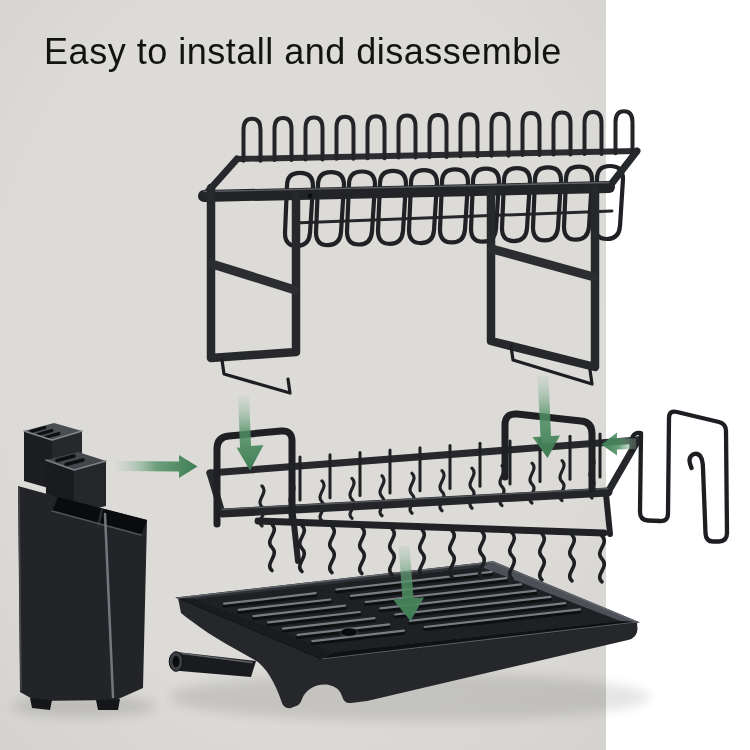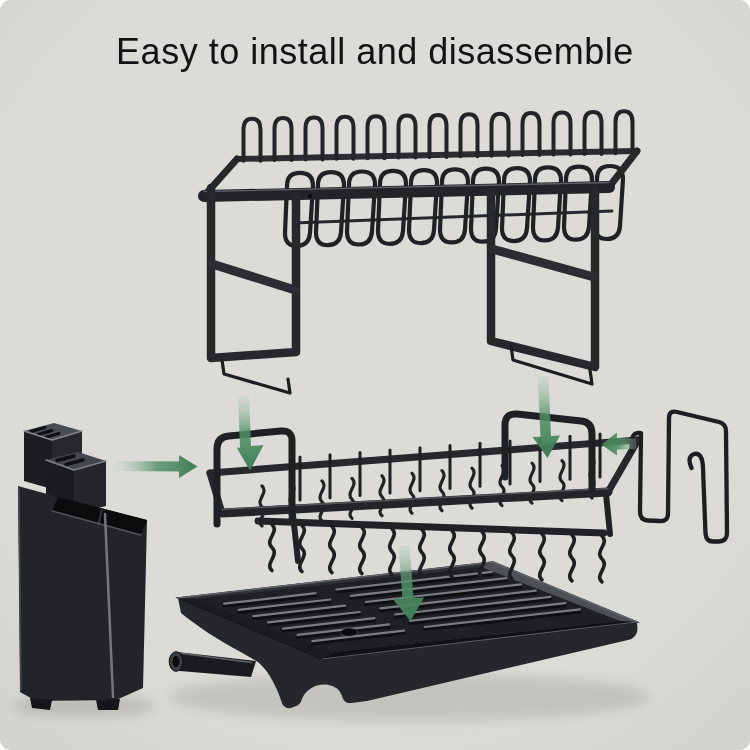--- a/index.html
+++ b/index.html
@@ -1,20 +1,19 @@
 <!DOCTYPE html>
 <html style="--background-center: #dcdbd7; --background-edge: #cdccc8; --title-text: #131313; --product-dark: #222428; --product-mid: #3a3d42; --product-highlight: #7e8288; --arrow-green: #4f8f64; --arrow-green-deep: #3e7d53; --arrow-green-light: #abc8b4;"><head>
 <meta charset="utf-8">
 <style>
   html,body{margin:0;padding:0}
   body{width:750px;height:750px;overflow:hidden;font-family:"Liberation Sans",sans-serif}
   .stage{
-    position:relative;width:750px;height:750px;
+    position:relative;width:606px;height:750px;
     background:radial-gradient(ellipse 95% 95% at 50% 44%, var(--background-center,#dcdbd7) 52%, var(--background-edge,#cdccc8) 100%);
-    border-radius:10px;
   }
   .title{
     position:absolute;top:30px;left:0;right:0;margin:0;
     text-align:center;font-weight:400;font-size:36px;line-height:1.2;
     letter-spacing:.5px;color:var(--title-text,#131313);
     font-family:"Liberation Sans",sans-serif;
   }
   svg.diagram{position:absolute;left:0;top:0}
   .wire{fill:none;stroke-linecap:round;stroke-linejoin:round}
 </style>

